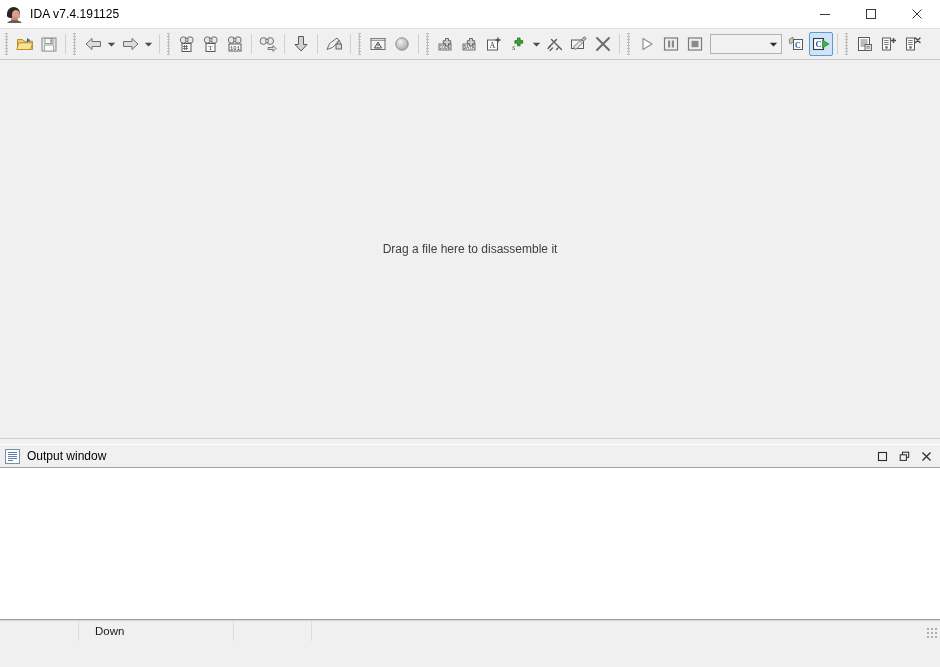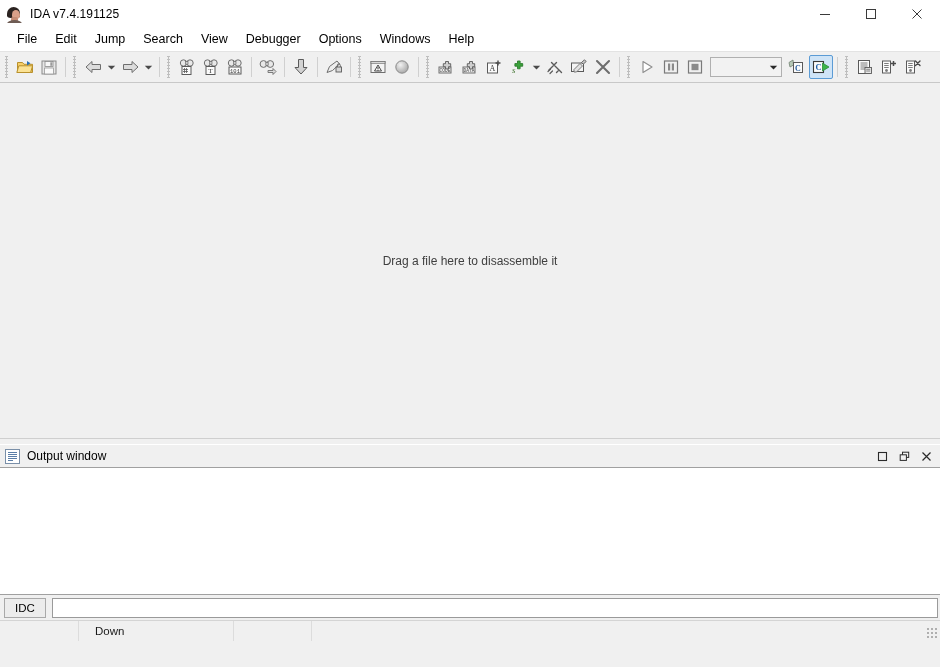--- a/index.html
+++ b/index.html
@@ -401,31 +401,20 @@
           </svg>
       </div>
       <div class="win-btn">
         <svg width="12" height="12" viewBox="0 0 12 12">
             <path d="M1.5 1.5 L10.5 10.5 M10.5 1.5 L1.5 10.5" stroke="#3a3a3a" stroke-width="1" fill="none"></path>
           </svg>
       </div>
     </div>
   </div>
 
-  <div class="menubar">
-    <div class="menu-item">File</div>
-    <div class="menu-item">Edit</div>
-    <div class="menu-item">Jump</div>
-    <div class="menu-item">Search</div>
-    <div class="menu-item">View</div>
-    <div class="menu-item">Debugger</div>
-    <div class="menu-item">Options</div>
-    <div class="menu-item">Windows</div>
-    <div class="menu-item">Help</div>
-  </div>
 
   <div class="toolbar">
 
     <div class="tb-grip"></div>
 
     <div class="tb-btn">
       <svg width="18" height="18" viewBox="0 0 18 18">
         <path d="M1.5 4.5 h5 l1.5 1.8 h8.5 v8.2 h-15 z" fill="#f7cf68" stroke="#b8902c" stroke-width="1"></path>
         <path d="M2.8 7.8 h13.8 l-2 6.7 h-13.8 z" fill="#fbe294" stroke="#b8902c" stroke-width="1"></path>
         <path d="M11 3 l3.5 2.2 -3.5 2.2 z" fill="#2a6fb5"></path>
@@ -710,24 +699,20 @@
         <div class="ow-btn">
           <svg width="11" height="11" viewBox="0 0 11 11">
               <path d="M1.5 1.5 L9.5 9.5 M9.5 1.5 L1.5 9.5" stroke="#2a2a2a" stroke-width="1.2"></path>
             </svg>
         </div>
       </div>
     </div>
 
     <div class="outwin-body"></div>
 
-    <div class="outwin-cmdrow">
-      <div class="idc-tab">IDC</div>
-      <input class="idc-input" type="text" placeholder="" style="">
-    </div>
 
   </div>
 
   <div class="statusbar">
     <div class="sb-cell pad0"></div>
     <div class="sb-cell c1">Down</div>
     <div class="sb-cell c2"></div>
     <div class="sb-cell c3"></div>
     <div class="sb-grip"></div>
   </div>

